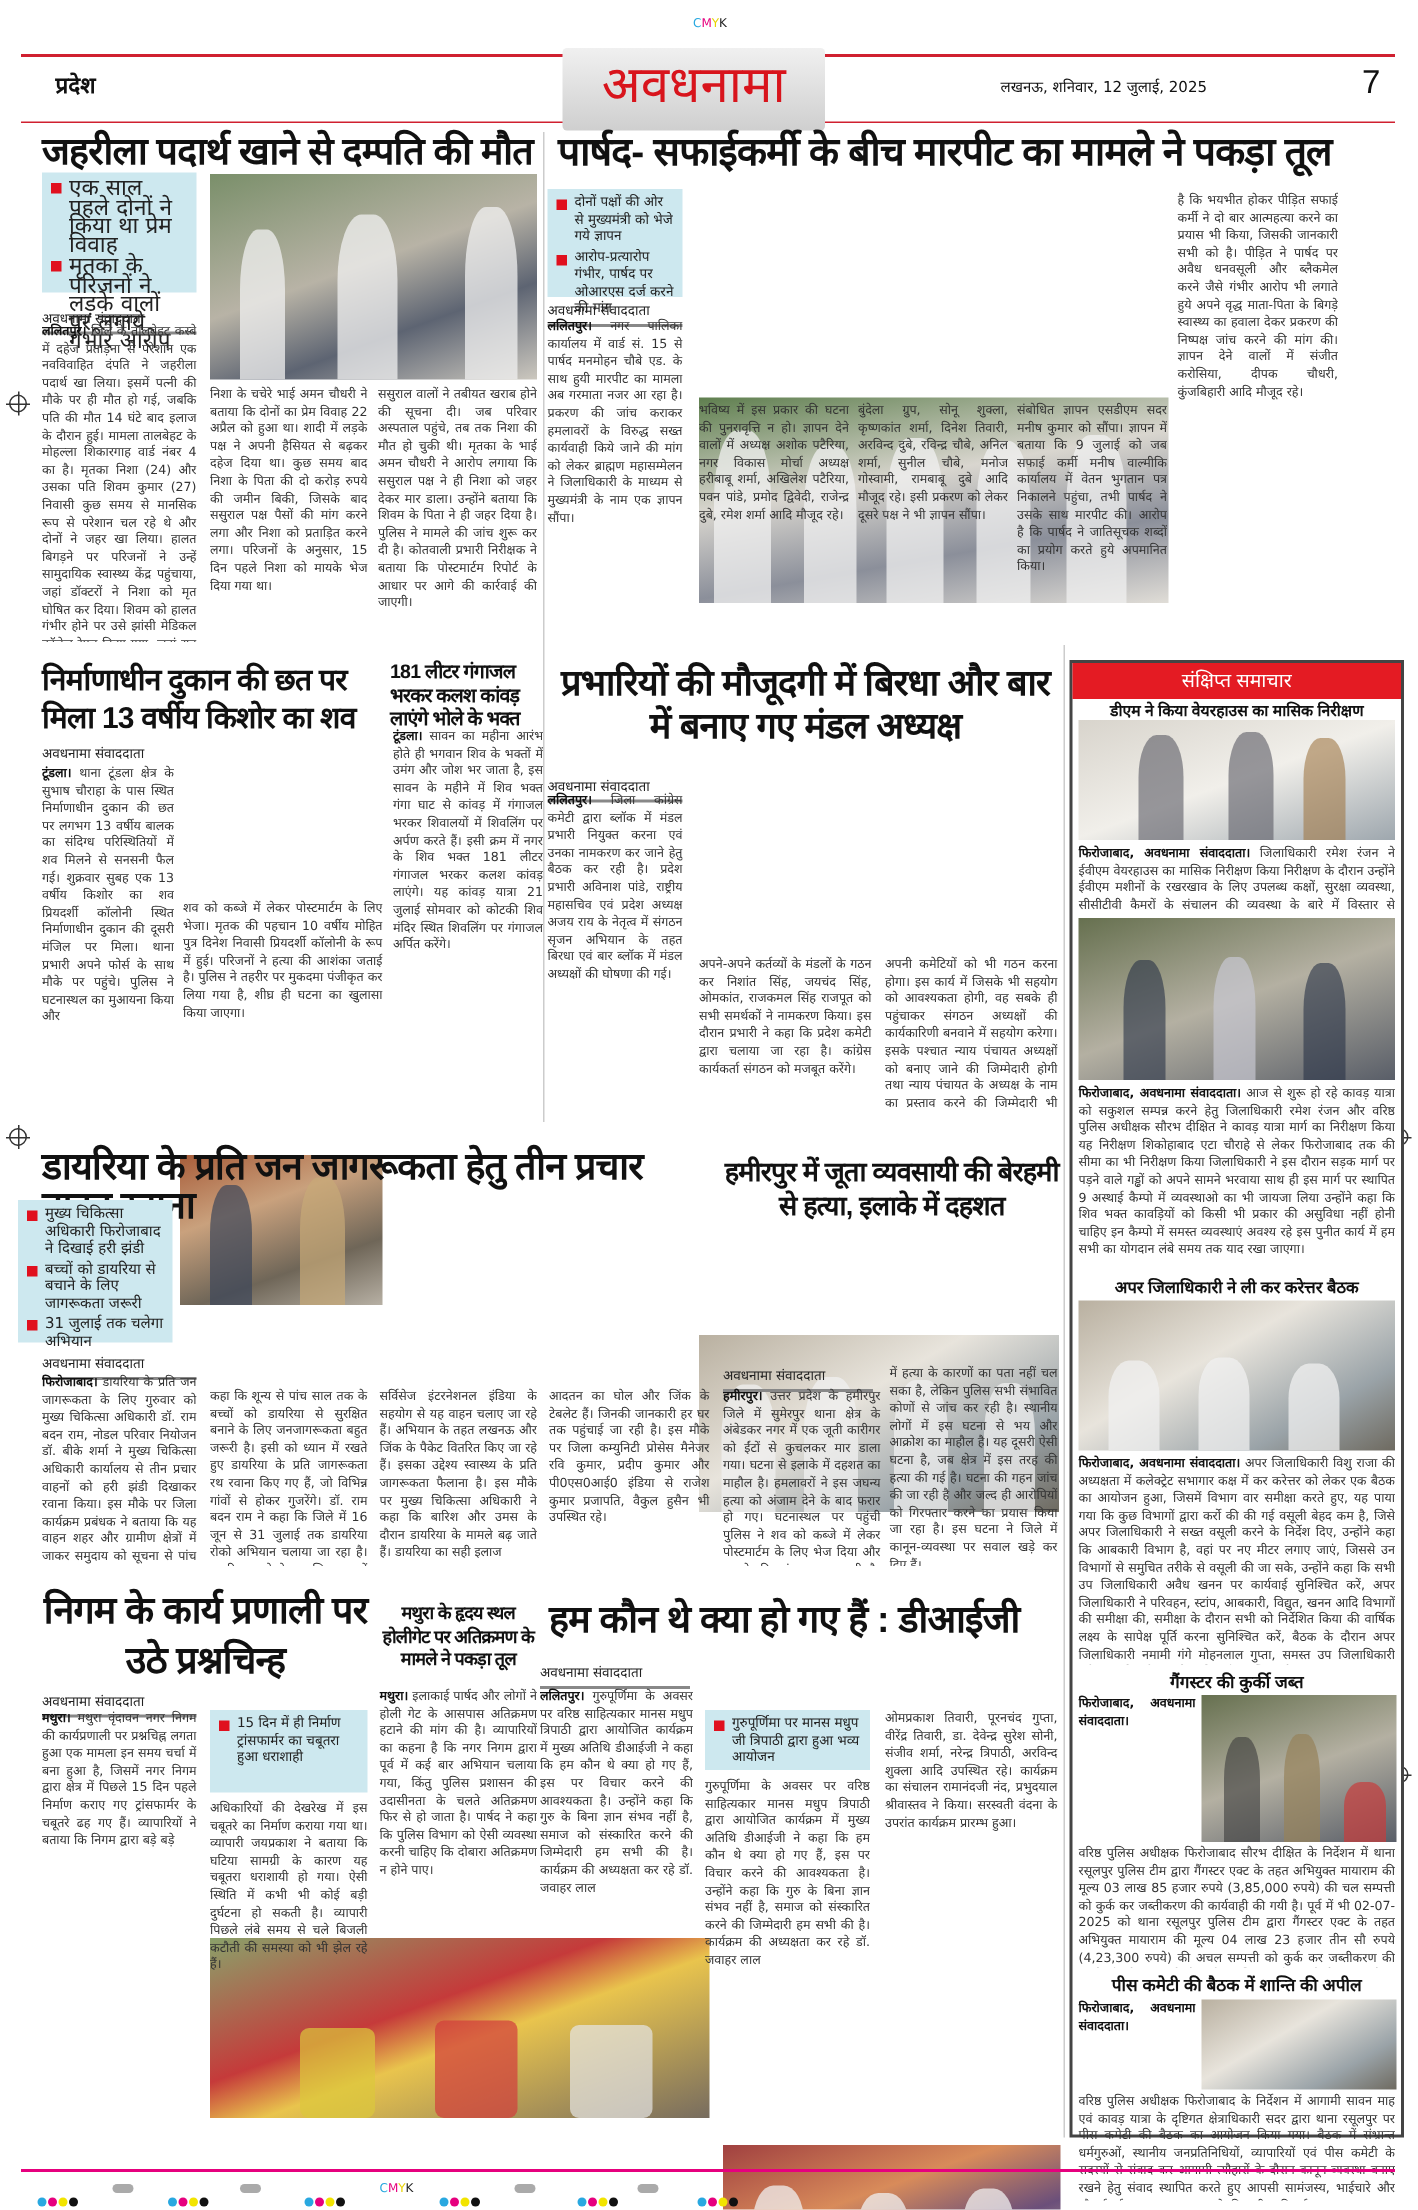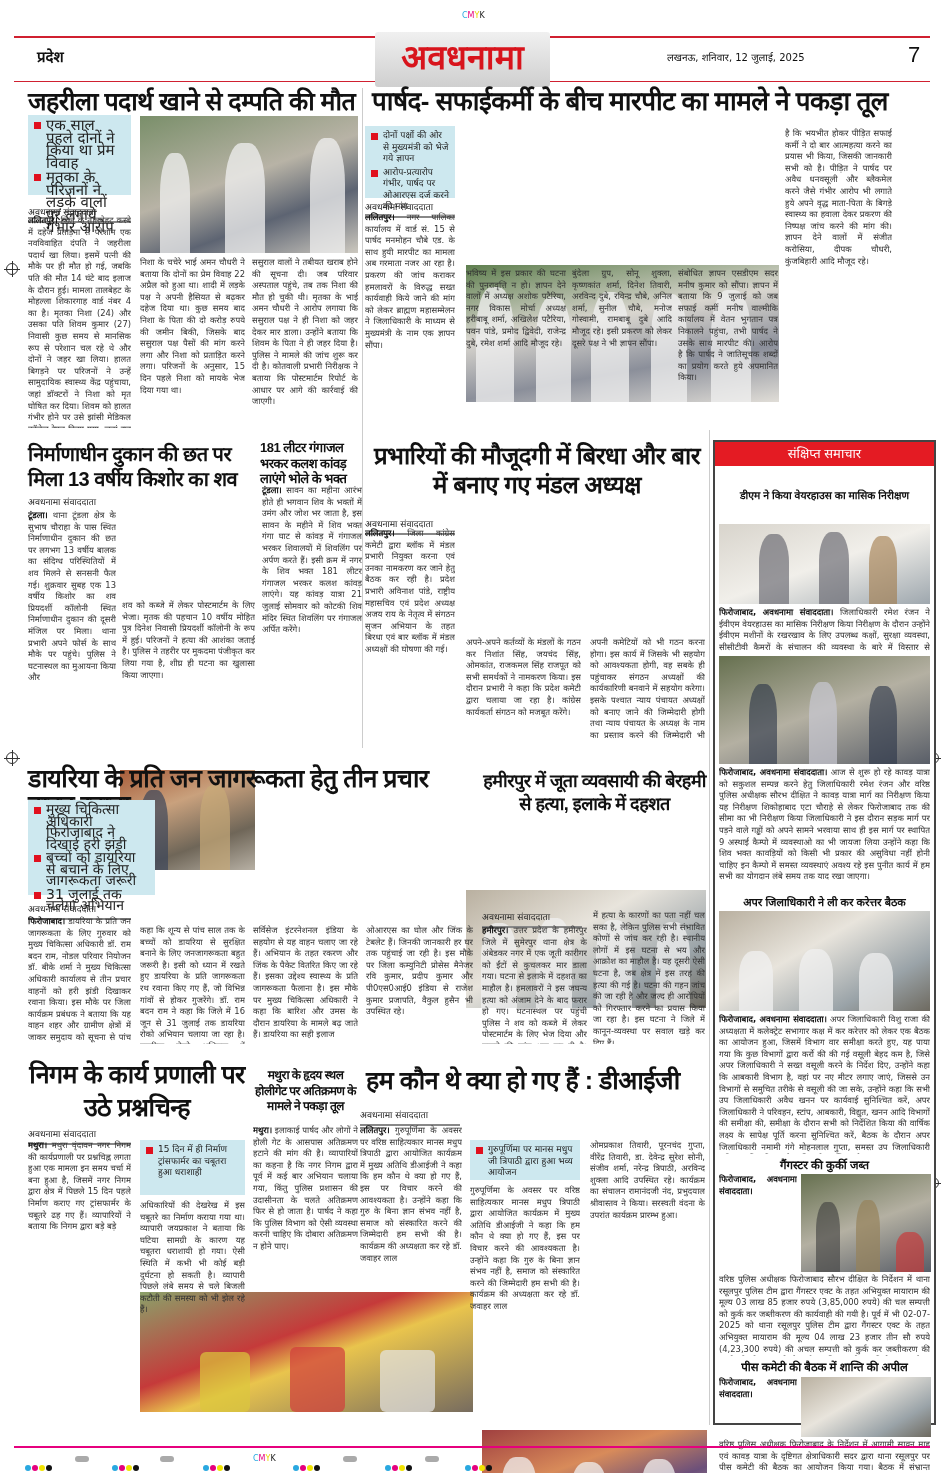--- a/index.html
+++ b/index.html
@@ -1,21 +1,21 @@
 <!DOCTYPE html>
 <html><head>
 <meta charset="utf-8">
 <style>
 *{box-sizing:border-box;margin:0;padding:0}
 body{width:945px;height:1473px;background:#fff;font-family:"DejaVu Sans",sans-serif;color:#111;position:relative;overflow:hidden}
 .abs{position:absolute}
 .cmyk{font-size:8px;color:#888;letter-spacing:0}
 .cmyk .c{color:#29a8e0}.cmyk .m{color:#e6007e}.cmyk .y{color:#e8d200}.cmyk .k{color:#222}
 .rule-red{height:2px;background:#d02030}
-.masthead-logo{background:linear-gradient(#f0f0f0,#cfcfcf);border-radius:3px;color:#d8141c;font-weight:bold;font-size:34px;text-align:center;line-height:50px;font-family:"DejaVu Serif",serif}
+.masthead-logo{background:linear-gradient(#f0f0f0,#cfcfcf);border-radius:3px;color:#d8141c;font-weight:normal;font-size:34px;text-align:center;line-height:50px;font-family:"DejaVu Serif",serif}
 .hl{font-family:"Liberation Sans",sans-serif;font-weight:bold;color:#111;line-height:1.05;letter-spacing:-0.5px}
 .bl{background:#cde8ef;font-size:15px;line-height:12.5px;padding:4px 6px;color:#222}
 .bl .li{padding-left:12px;position:relative;margin-bottom:2px}
 .bl .li:before{content:"";position:absolute;left:0;top:3px;width:7px;height:7px;background:#e0101e}
 .byline{font-size:9px;color:#222;border-bottom:2px solid #888;padding-bottom:3px}
 .txt{font-size:8.4px;line-height:11.6px;color:#333;text-align:justify;overflow:hidden}
 .txt b{color:#111}
 .photo{background:linear-gradient(160deg,#7a8f6a,#b8b3a6 45%,#5d6472 70%,#ccc8bf);overflow:hidden;position:relative}
 .photo.p2{background:linear-gradient(170deg,#5f7f4f,#d9d6cf 40%,#8b8f9a 70%,#e0ddd7)}
 .photo.p3{background:linear-gradient(150deg,#b9b0a0,#e8e4dc 40%,#9aa3a8 75%,#6e6a60)}
@@ -110,21 +110,21 @@
     <div class="fig" style="left:130px;width:36px;height:88px"></div>
     <div class="fig" style="left:190px;width:34px;height:86px"></div>
 </div>
 <div class="abs txt" style="left:365px;top:528px;width:90px;height:212px"><b>ललितपुर।</b> <span>जिला कांग्रेस कमेटी द्वारा ब्लॉक में मंडल प्रभारी नियुक्त करना एवं उनका नामकरण कर जाने हेतु बैठक कर रही है। प्रदेश प्रभारी अविनाश पांडे, राष्ट्रीय महासचिव एवं प्रदेश अध्यक्ष अजय राय के नेतृत्व में संगठन सृजन अभियान के तहत बिरधा एवं बार ब्लॉक में मंडल अध्यक्षों की घोषणा की गई।</span></div>
 <div class="abs txt" style="left:466px;top:637px;width:115px;height:103px">अपने-अपने कर्तव्यों के मंडलों के गठन कर निशांत सिंह, जयचंद सिंह, ओमकांत, राजकमल सिंह राजपूत को सभी समर्थकों ने नामकरण किया। इस दौरान प्रभारी ने कहा कि प्रदेश कमेटी द्वारा चलाया जा रहा है। कांग्रेस कार्यकर्ता संगठन को मजबूत करेंगे।</div>
 <div class="abs txt" style="left:590px;top:637px;width:115px;height:103px">अपनी कमेटियों को भी गठन करना होगा। इस कार्य में जिसके भी सहयोग को आवश्यकता होगी, वह सबके ही पहुंचाकर संगठन अध्यक्षों की कार्यकारिणी बनवाने में सहयोग करेगा। इसके पश्चात न्याय पंचायत अध्यक्षों को बनाए जाने की जिम्मेदारी होगी तथा न्याय पंचायत के अध्यक्ष के नाम का प्रस्ताव करने की जिम्मेदारी भी मंडल अध्यक्ष की होगी।</div>
 
 <div class="abs sbox" style="left:713px;top:440px;width:223px;height:985px">
   <div class="sbox-head">संक्षिप्त समाचार</div>
 
-  <div class="sub" style="font-size:10.5px;margin:22px 2px">डीएम ने किया वेयरहाउस का मासिक निरीक्षण</div>
+  <div class="sub" style="font-size:10.5px;margin:0 2px">डीएम ने किया वेयरहाउस का मासिक निरीक्षण</div>
   <div class="photo p7" style="margin:0 4px;height:80px">
     <div class="fig" style="left:40px;width:30px;height:70px;background:rgba(90,90,100,.6)"></div>
       <div class="fig" style="left:100px;width:30px;height:72px;background:rgba(90,90,100,.6)"></div>
       <div class="fig" style="left:150px;width:28px;height:68px;background:rgba(160,120,70,.6)"></div>
   </div>
   <div class="txt" style="margin:3px 4px;height:46px"><b>फिरोजाबाद, अवधनामा संवाददाता।</b> <span>जिलाधिकारी रमेश रंजन ने ईवीएम वेयरहाउस का मासिक निरीक्षण किया निरीक्षण के दौरान उन्होंने ईवीएम मशीनों के रखरखाव के लिए उपलब्ध कक्षों, सुरक्षा व्यवस्था, सीसीटीवी कैमरों के संचालन की व्यवस्था के बारे में विस्तार से जानकारी ली।</span></div>
 
   <div class="photo p8" style="margin:2px 4px;height:108px">
     <div class="fig" style="left:30px;width:28px;height:80px;background:rgba(40,50,70,.6)"></div>
       <div class="fig" style="left:90px;width:28px;height:82px;background:rgba(200,200,210,.7)"></div>
@@ -153,35 +153,35 @@
 
   <div class="sub" style="font-size:11.5px;margin:3px 2px">पीस कमेटी की बैठक में शान्ति की अपील</div>
   <div style="position:relative;height:60px;margin:2px 4px">
     <div class="txt" style="position:absolute;left:0;top:0;width:78px;height:60px"><b>फिरोजाबाद, अवधनामा संवाददाता।</b></div>
     <div class="photo p3" style="position:absolute;left:82px;top:0;width:130px;height:60px"></div>
   </div>
   <div class="txt" style="margin:2px 4px;height:72px">वरिष्ठ पुलिस अधीक्षक फिरोजाबाद के निर्देशन में आगामी सावन माह एवं कावड़ यात्रा के दृष्टिगत क्षेत्राधिकारी सदर द्वारा थाना रसूलपुर पर पीस कमेटी की बैठक का आयोजन किया गया। बैठक में संभ्रान्त धर्मगुरुओं, स्थानीय जनप्रतिनिधियों, व्यापारियों एवं पीस कमेटी के सदस्यों से संवाद कर आगामी त्यौहारों के दौरान कानून-व्यवस्था बनाए रखने हेतु संवाद स्थापित करते हुए आपसी सामंजस्य, भाईचारे और सौहार्दपूर्ण वातावरण बनाए रखने की अपील की गई।</div>
 </div>
 
 <div class="abs hl" style="left:28px;top:765px;width:445px;font-size:25px">डायरिया के प्रति जन जागरूकता हेतु तीन प्रचार वाहन रवाना</div>
-<div class="abs bl" style="left:28px;top:800px;width:127px;height:95px;font-size:14px;line-height:11.5px">
+<div class="abs bl" style="left:12px;top:800px;width:103px;height:95px;font-size:10px;line-height:11.5px">
   <div class="li">मुख्य चिकित्सा अधिकारी फिरोजाबाद ने दिखाई हरी झंडी</div>
   <div class="li">बच्चों को डायरिया से बचाने के लिए जागरूकता जरूरी</div>
   <div class="li">31 जुलाई तक चलेगा अभियान</div>
 </div>
 <div class="abs byline" style="left:28px;top:902px;width:103px">अवधनामा संवाददाता</div>
 <div class="abs photo p5" style="left:140px;top:800px;width:333px;height:120px">
   <div class="fig" style="left:60px;width:50px;height:60px;border-radius:6px;background:rgba(220,200,60,.7)"></div>
     <div class="fig" style="left:150px;width:55px;height:65px;border-radius:6px;background:rgba(210,60,60,.7)"></div>
     <div class="fig" style="left:240px;width:55px;height:62px;border-radius:6px;background:rgba(230,230,230,.7)"></div>
 </div>
 <div class="abs txt" style="left:28px;top:916px;width:103px;height:128px"><b>फिरोजाबाद।</b> <span>डायरिया के प्रति जन जागरूकता के लिए गुरुवार को मुख्य चिकित्सा अधिकारी डॉ. राम बदन राम, नोडल परिवार नियोजन डॉ. बीके शर्मा ने मुख्य चिकित्सा अधिकारी कार्यालय से तीन प्रचार वाहनों को हरी झंडी दिखाकर रवाना किया। इस मौके पर जिला कार्यक्रम प्रबंधक ने बताया कि यह वाहन शहर और ग्रामीण क्षेत्रों में जाकर समुदाय को सूचना से पांच साल तक के बच्चों में डायरिया के लक्षण, कारण और बचाव आदि के बारे में प्रचार-प्रसार करेंगे। इस मौके पर डॉ. राम बदन राम ने</span></div>
 <div class="abs txt" style="left:140px;top:925px;width:105px;height:119px">कहा कि शून्य से पांच साल तक के बच्चों को डायरिया से सुरक्षित बनाने के लिए जनजागरूकता बहुत जरूरी है। इसी को ध्यान में रखते हुए डायरिया के प्रति जागरूकता रथ रवाना किए गए हैं, जो विभिन्न गांवों से होकर गुजरेंगे। डॉ. राम बदन राम ने कहा कि जिले में 16 जून से 31 जुलाई तक डायरिया रोको अभियान चलाया जा रहा है। डायरिया रोको अभियान में पापुलेशन</div>
-<div class="abs txt" style="left:253px;top:925px;width:105px;height:119px">सर्विसेज इंटरनेशनल इंडिया के सहयोग से यह वाहन चलाए जा रहे हैं। अभियान के तहत रकरण और जिंक के पैकेट वितरित किए जा रहे हैं। इसका उद्देश्य स्वास्थ्य के प्रति जागरूकता फैलाना है। इस मौके पर मुख्य चिकित्सा अधिकारी ने कहा कि बारिश और उमस के दौरान डायरिया के मामले बढ़ जाते हैं। डायरिया का सही इलाज</div>
-<div class="abs txt" style="left:366px;top:925px;width:107px;height:119px">ओआरएस का घोल और जिंक के टेबलेट हैं। जिनकी जानकारी हर घर तक पहुंचाई जा रही है। इस मौके पर जिला कम्युनिटी प्रोसेस मैनेजर रवि कुमार, प्रदीप कुमार और पी0एस0आई0 इंडिया से राजेश कुमार प्रजापति, वैकुल हुसैन भी उपस्थित रहे।</div>
+<div class="abs txt" style="left:253px;top:925px;width:105px;height:119px">सर्विसेज इंटरनेशनल इंडिया के सहयोग से यह वाहन चलाए जा रहे हैं। अभियान के तहत लखनऊ और जिंक के पैकेट वितरित किए जा रहे हैं। इसका उद्देश्य स्वास्थ्य के प्रति जागरूकता फैलाना है। इस मौके पर मुख्य चिकित्सा अधिकारी ने कहा कि बारिश और उमस के दौरान डायरिया के मामले बढ़ जाते हैं। डायरिया का सही इलाज</div>
+<div class="abs txt" style="left:366px;top:925px;width:107px;height:119px">आदतन का घोल और जिंक के टेबलेट हैं। जिनकी जानकारी हर घर तक पहुंचाई जा रही है। इस मौके पर जिला कम्युनिटी प्रोसेस मैनेजर रवि कुमार, प्रदीप कुमार और पी0एस0आई0 इंडिया से राजेश कुमार प्रजापति, वैकुल हुसैन भी उपस्थित रहे।</div>
 
 <div class="abs hl" style="left:482px;top:770px;width:225px;font-size:18px;text-align:center;line-height:1.25">हमीरपुर में जूता व्यवसायी की बेरहमी से हत्या, इलाके में दहशत</div>
 <div class="abs photo p6" style="left:482px;top:818px;width:225px;height:87px">
   <div class="fig" style="left:20px;width:34px;height:60px"></div>
     <div class="fig" style="left:90px;width:34px;height:55px"></div>
     <div class="fig" style="left:160px;width:34px;height:58px"></div>
 </div>
 <div class="abs byline" style="left:482px;top:910px;width:100px">अवधनामा संवाददाता</div>
 <div class="abs txt" style="left:482px;top:925px;width:105px;height:119px"><b>हमीरपुर।</b> <span>उत्तर प्रदेश के हमीरपुर जिले में सुमेरपुर थाना क्षेत्र के अंबेडकर नगर में एक जूती कारीगर को ईंटों से कुचलकर मार डाला गया। घटना से इलाके में दहशत का माहौल है। हमलावरों ने इस जघन्य हत्या को अंजाम देने के बाद फरार हो गए। घटनास्थल पर पहुंची पुलिस ने शव को कब्जे में लेकर पोस्टमार्टम के लिए भेज दिया और मामले की जांच शुरू कर दी है। प्राथमिक जांच</span></div>
 <div class="abs txt" style="left:593px;top:910px;width:112px;height:134px">में हत्या के कारणों का पता नहीं चल सका है, लेकिन पुलिस सभी संभावित कोणों से जांच कर रही है। स्थानीय लोगों में इस घटना से भय और आक्रोश का माहौल है। यह दूसरी ऐसी घटना है, जब क्षेत्र में इस तरह की हत्या की गई है। घटना की गहन जांच की जा रही है और जल्द ही आरोपियों को गिरफ्तार करने का प्रयास किया जा रहा है। इस घटना ने जिले में कानून-व्यवस्था पर सवाल खड़े कर दिए हैं।</div>

